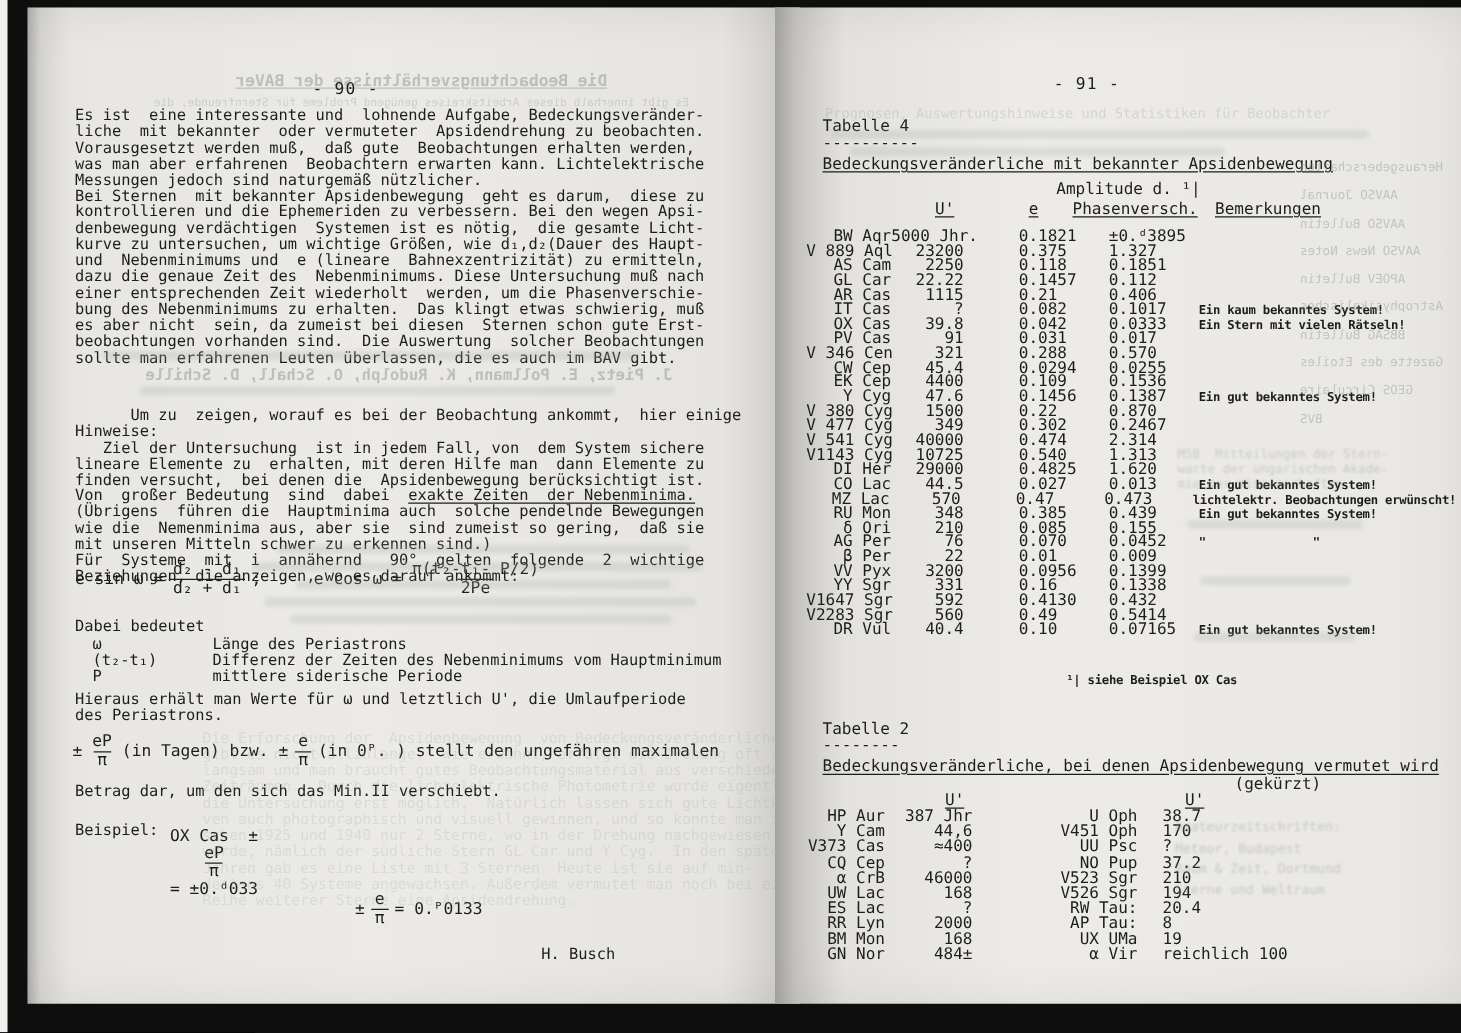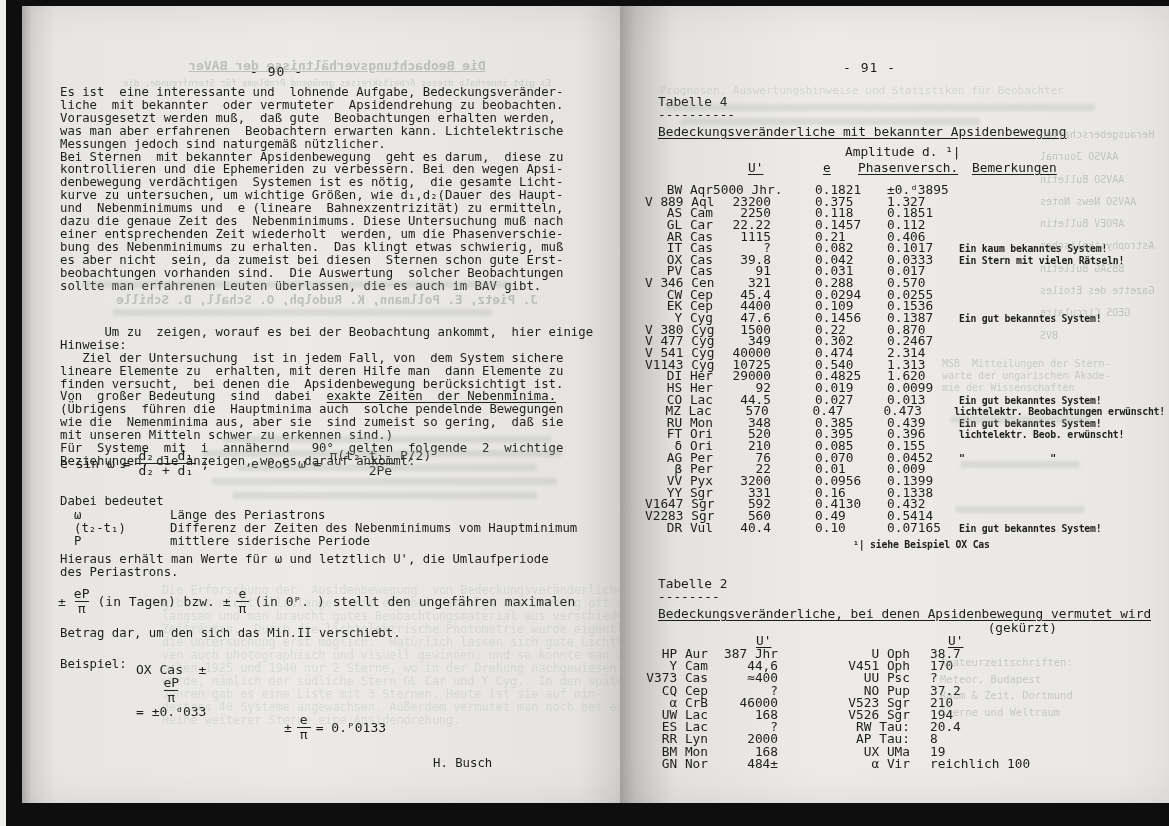--- a/index.html
+++ b/index.html
@@ -187,25 +187,23 @@
         <div class="t1row"><span class="c-name">PV Cas</span><span class="c-u">91</span><span class="c-e">0.031</span><span class="c-a">0.017</span><span class="c-r"></span></div>
         <div class="t1row"><span class="c-name">V 346 Cen</span><span class="c-u">321</span><span class="c-e">0.288</span><span class="c-a">0.570</span><span class="c-r"></span></div>
         <div class="t1row"><span class="c-name">CW Cep</span><span class="c-u">45.4</span><span class="c-e">0.0294</span><span class="c-a">0.0255</span><span class="c-r"></span></div>
         <div class="t1row"><span class="c-name">EK Cep</span><span class="c-u">4400</span><span class="c-e">0.109</span><span class="c-a">0.1536</span><span class="c-r"></span></div>
         <div class="t1row"><span class="c-name">Y Cyg</span><span class="c-u">47.6</span><span class="c-e">0.1456</span><span class="c-a">0.1387</span><span class="c-r">Ein gut bekanntes System!</span></div>
         <div class="t1row"><span class="c-name">V 380 Cyg</span><span class="c-u">1500</span><span class="c-e">0.22</span><span class="c-a">0.870</span><span class="c-r"></span></div>
         <div class="t1row"><span class="c-name">V 477 Cyg</span><span class="c-u">349</span><span class="c-e">0.302</span><span class="c-a">0.2467</span><span class="c-r"></span></div>
         <div class="t1row"><span class="c-name">V 541 Cyg</span><span class="c-u">40000</span><span class="c-e">0.474</span><span class="c-a">2.314</span><span class="c-r"></span></div>
         <div class="t1row"><span class="c-name">V1143 Cyg</span><span class="c-u">10725</span><span class="c-e">0.540</span><span class="c-a">1.313</span><span class="c-r"></span></div>
         <div class="t1row"><span class="c-name">DI Her</span><span class="c-u">29000</span><span class="c-e">0.4825</span><span class="c-a">1.620</span><span class="c-r"></span></div>
-        <div class="t1row"><span class="c-name">HS Her</span><span class="c-u">92</span><span class="c-e">0.019</span><span class="c-a">0.0099</span><span class="c-r"></span></div>
         <div class="t1row"><span class="c-name">CO Lac</span><span class="c-u">44.5</span><span class="c-e">0.027</span><span class="c-a">0.013</span><span class="c-r">Ein gut bekanntes System!</span></div>
         <div class="t1row"><span class="c-name">MZ Lac</span><span class="c-u">570</span><span class="c-e">0.47</span><span class="c-a">0.473</span><span class="c-r">lichtelektr. Beobachtungen erwünscht!</span></div>
         <div class="t1row"><span class="c-name">RU Mon</span><span class="c-u">348</span><span class="c-e">0.385</span><span class="c-a">0.439</span><span class="c-r">Ein gut bekanntes System!</span></div>
-        <div class="t1row"><span class="c-name">FT Ori</span><span class="c-u">520</span><span class="c-e">0.395</span><span class="c-a">0.396</span><span class="c-r">lichtelektr. Beob. erwünscht!</span></div>
         <div class="t1row"><span class="c-name">δ Ori</span><span class="c-u">210</span><span class="c-e">0.085</span><span class="c-a">0.155</span><span class="c-r"></span></div>
         <div class="t1row"><span class="c-name">AG Per</span><span class="c-u">76</span><span class="c-e">0.070</span><span class="c-a">0.0452</span><span class="c-r">"               "</span></div>
         <div class="t1row"><span class="c-name">β Per</span><span class="c-u">22</span><span class="c-e">0.01</span><span class="c-a">0.009</span><span class="c-r"></span></div>
         <div class="t1row"><span class="c-name">VV Pyx</span><span class="c-u">3200</span><span class="c-e">0.0956</span><span class="c-a">0.1399</span><span class="c-r"></span></div>
         <div class="t1row"><span class="c-name">YY Sgr</span><span class="c-u">331</span><span class="c-e">0.16</span><span class="c-a">0.1338</span><span class="c-r"></span></div>
         <div class="t1row"><span class="c-name">V1647 Sgr</span><span class="c-u">592</span><span class="c-e">0.4130</span><span class="c-a">0.432</span><span class="c-r"></span></div>
         <div class="t1row"><span class="c-name">V2283 Sgr</span><span class="c-u">560</span><span class="c-e">0.49</span><span class="c-a">0.5414</span><span class="c-r"></span></div>
         <div class="t1row"><span class="c-name">DR Vul</span><span class="c-u">40.4</span><span class="c-e">0.10</span><span class="c-a">0.07165</span><span class="c-r">Ein gut bekanntes System!</span></div>
       </div>
 

